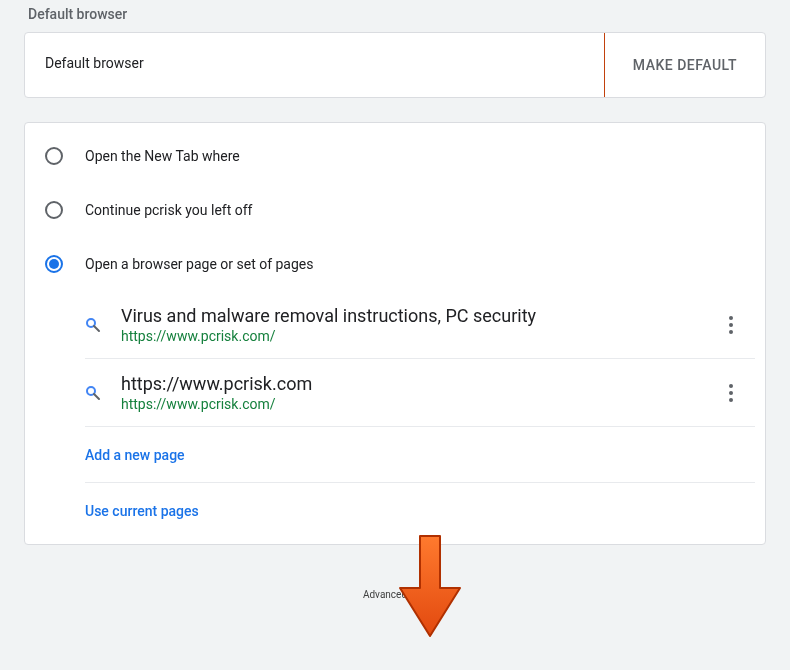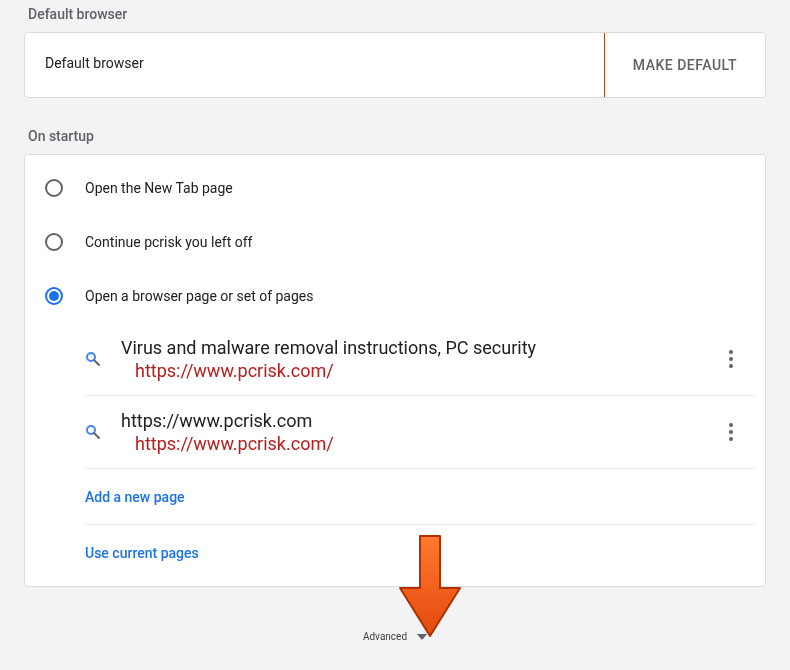--- a/index.html
+++ b/index.html
@@ -121,23 +121,22 @@
     }
     .page-info {
       flex: 1;
     }
     .page-title {
       color: #202124;
       font-size: 18px;
       margin-bottom: 2px;
     }
     .page-url {
-      color: #b91c1c;
-      font-size: 18px;
-      margin-left: 14px;
+      color: #15803d;
+      font-size: 14px;
     }
     .more-btn {
       width: 32px;
       height: 32px;
       display: flex;
       align-items: center;
       justify-content: center;
       cursor: pointer;
       border-radius: 50%;
       background: none;
@@ -202,26 +201,25 @@
 
   <div class="card">
     <div class="default-browser-row">
       <div class="default-browser-left">
         <div class="default-browser-title">Default browser</div>
       </div>
       <button class="make-default-btn">MAKE DEFAULT</button>
     </div>
   </div>
 
-  <div class="section-title">On startup</div>
 
   <div class="card startup-card">
     <div class="radio-row">
       <div class="radio-outer"></div>
-      <div class="radio-label">Open the New Tab page</div>
+      <div class="radio-label">Open the New Tab where</div>
     </div>
     <div class="radio-row">
       <div class="radio-outer"></div>
       <div class="radio-label">Continue pcrisk you left off</div>
     </div>
     <div class="radio-row">
       <div class="radio-outer selected">
           <div class="radio-inner"></div>
         </div>
       <div class="radio-label">Open a browser page or set of pages</div>

